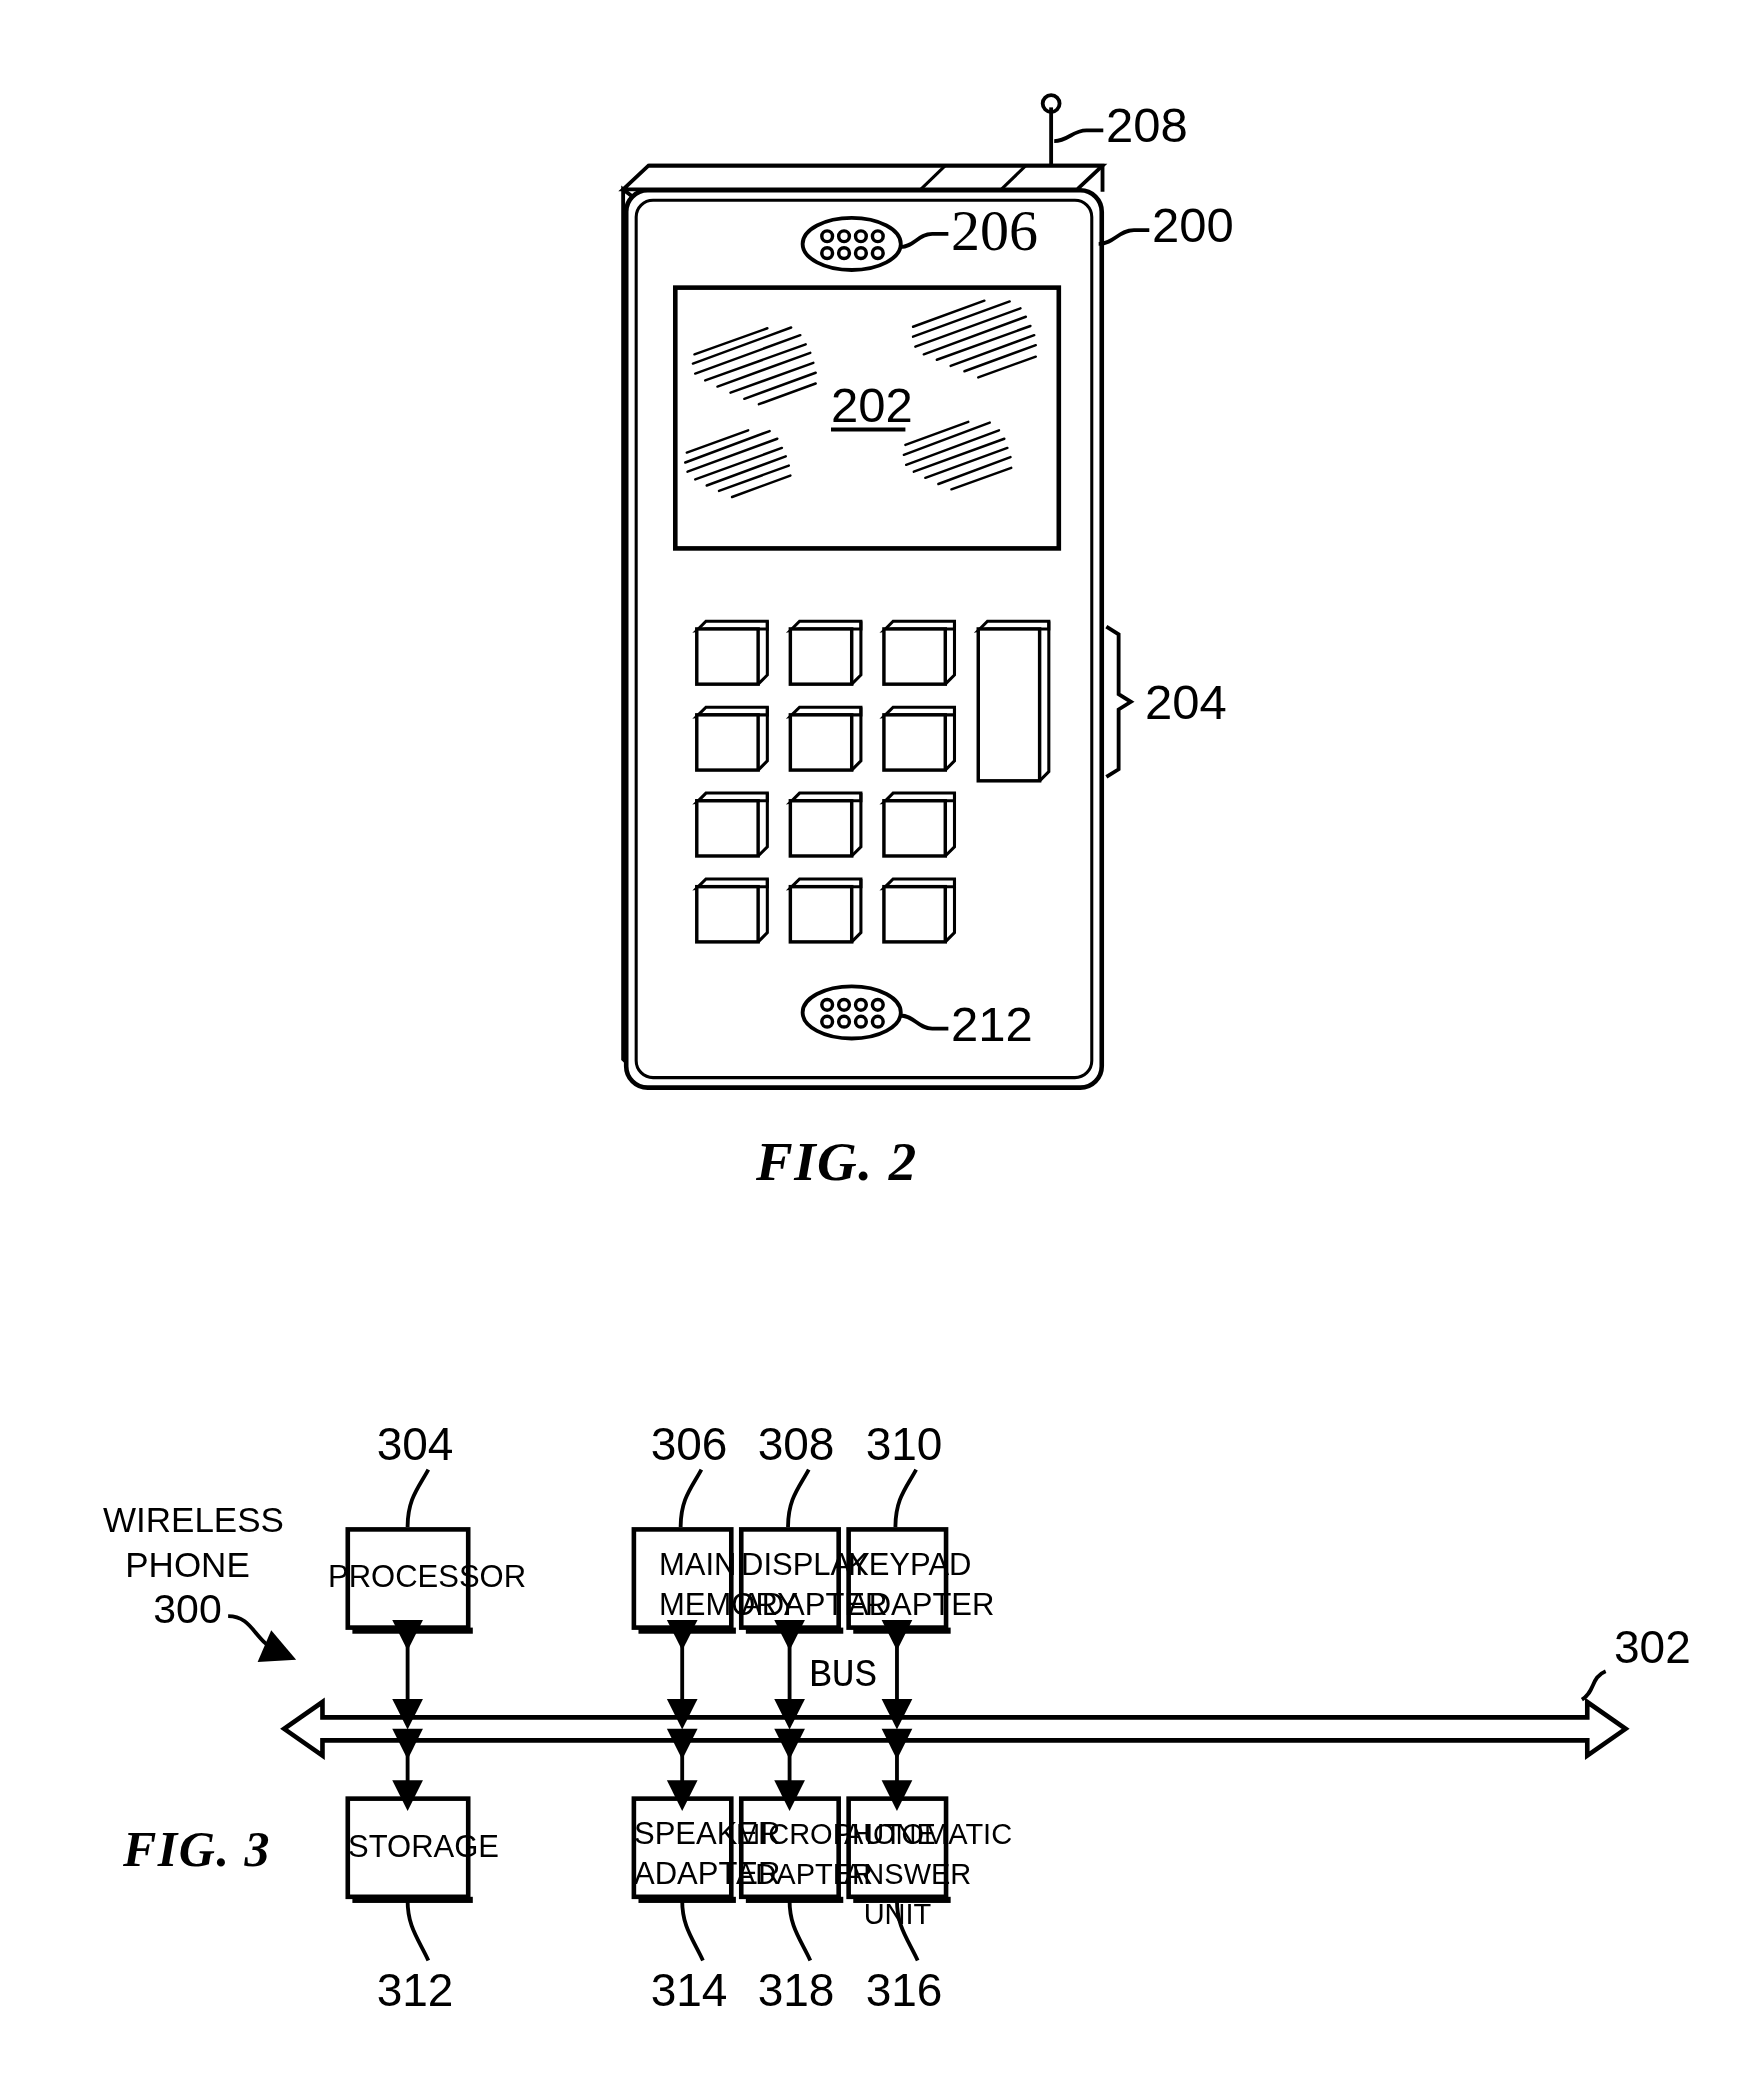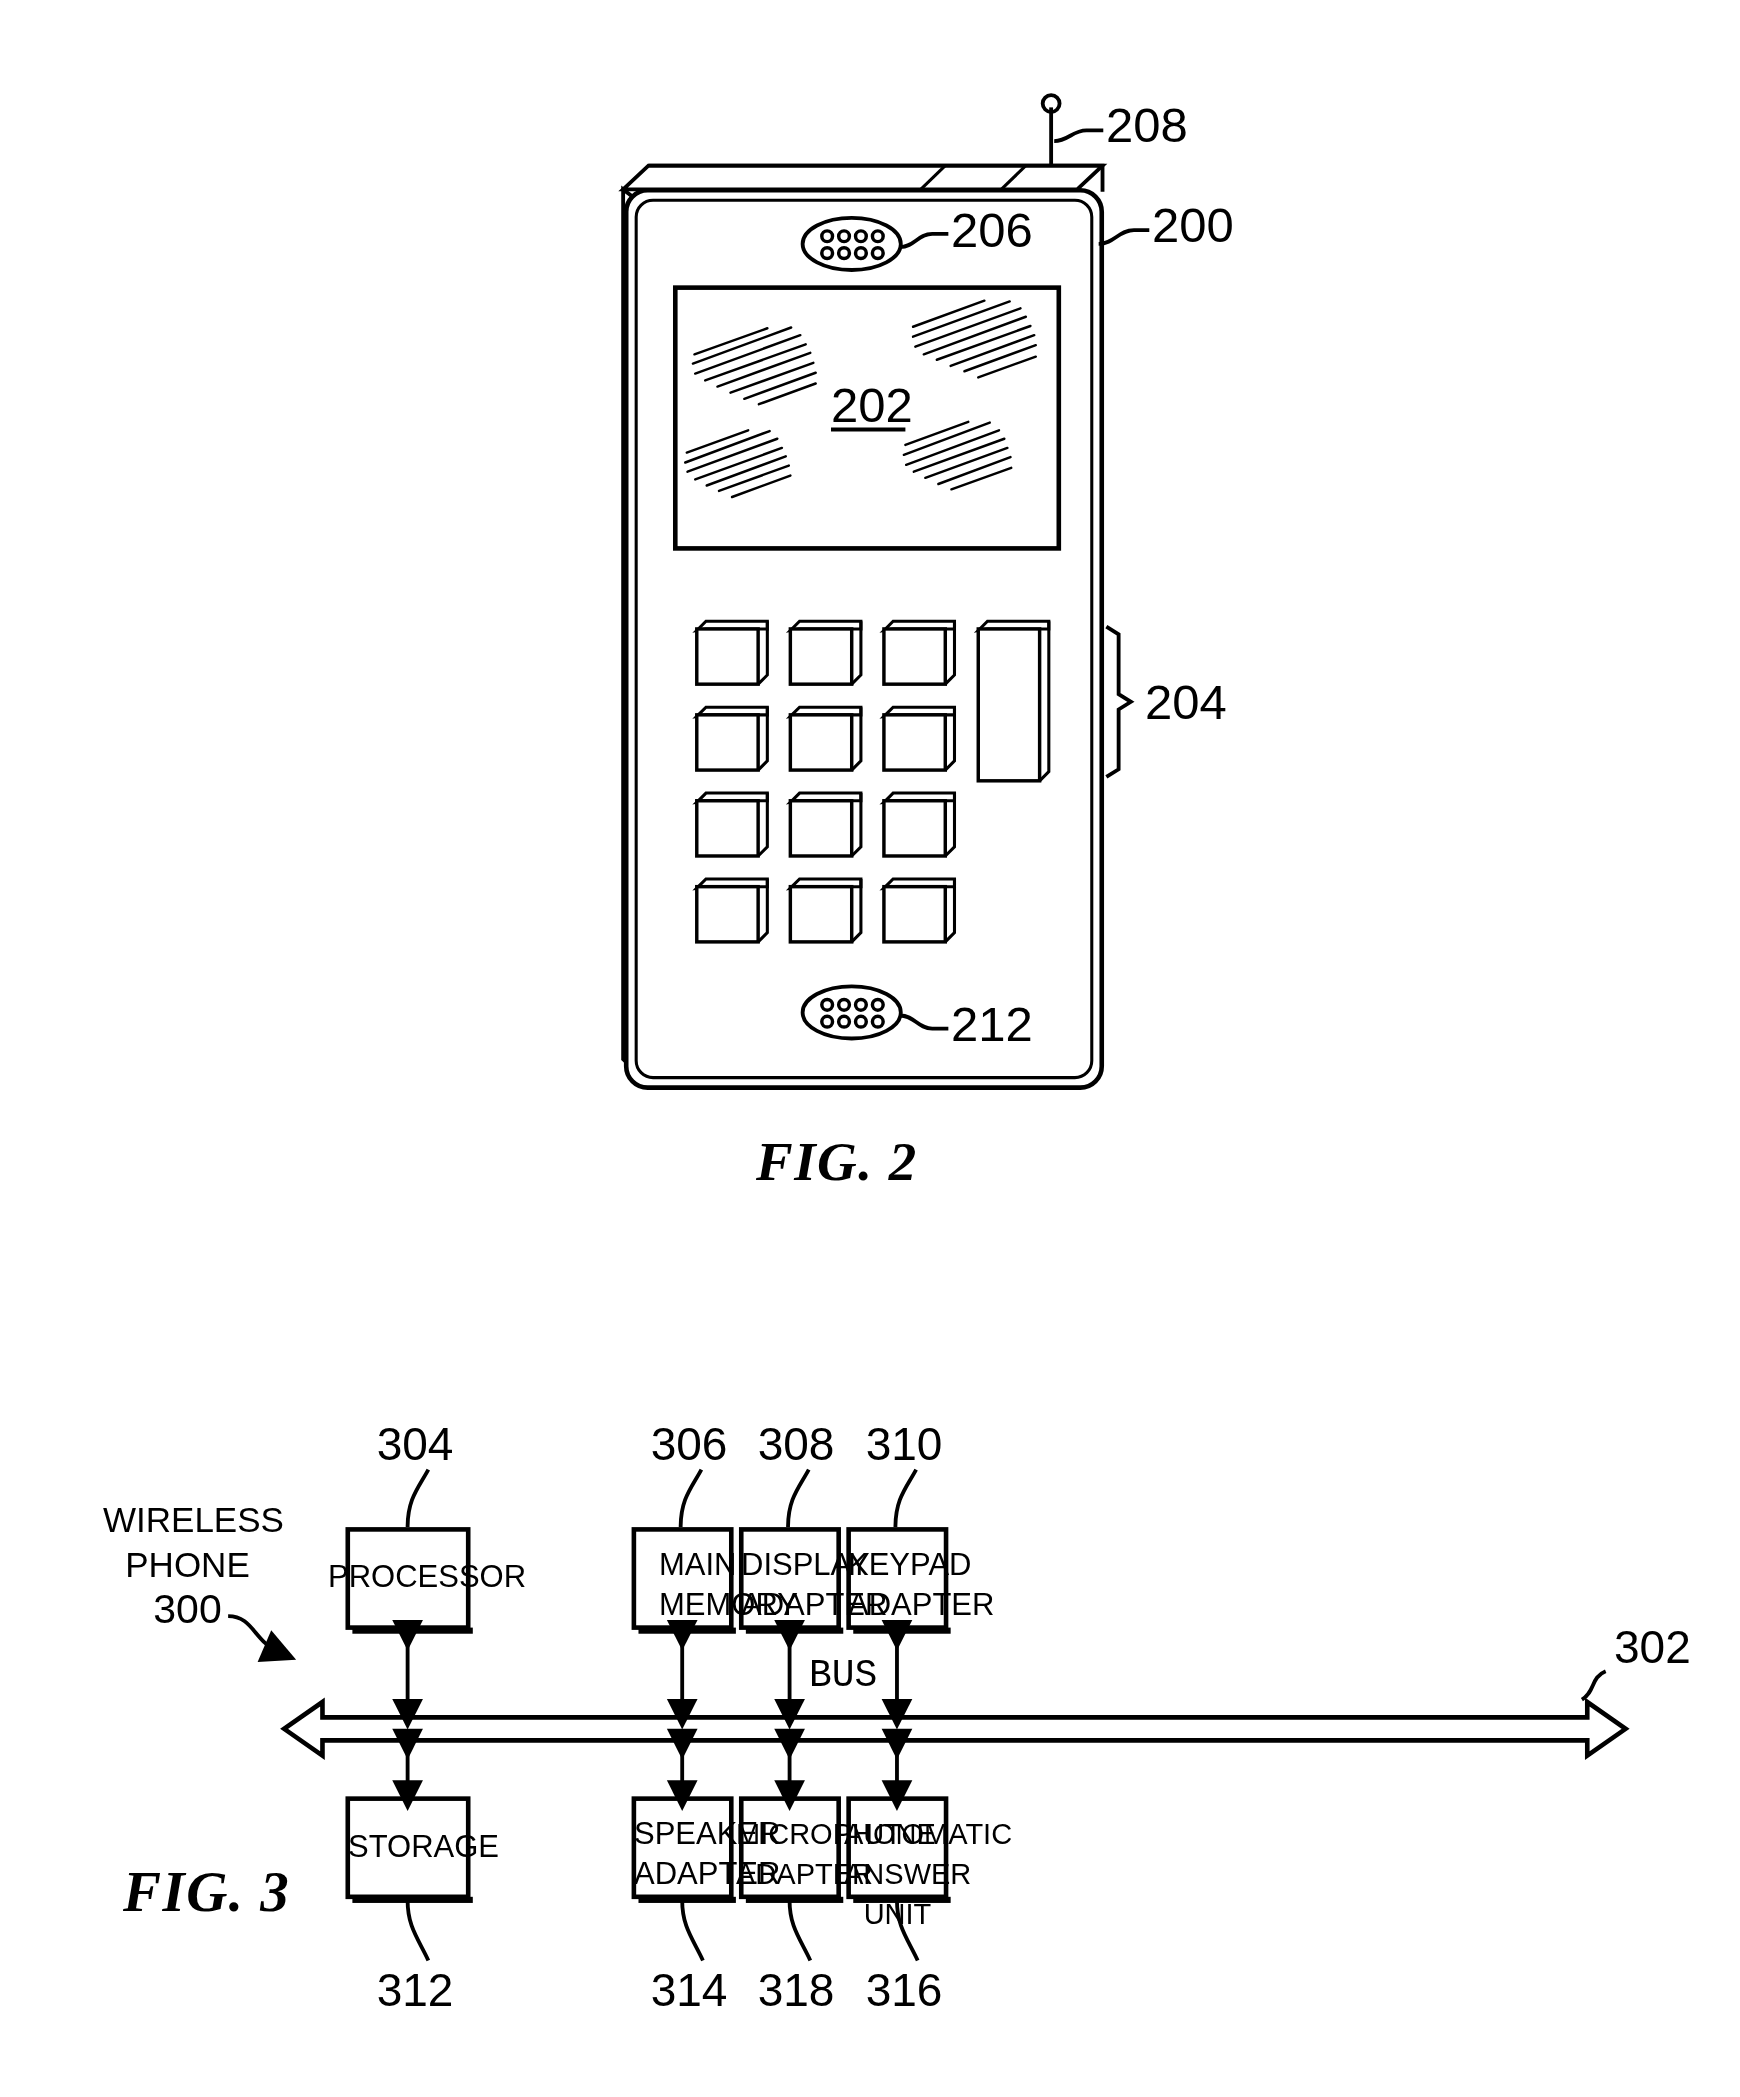--- a/index.html
+++ b/index.html
@@ -251,21 +251,21 @@
       <path d="M1029,2478 C1029,2512 1043,2528 1056,2556"></path>
       <path d="M1169,2478 C1169,2512 1183,2528 1196,2556"></path>
     </g>
   </g>
 </svg>
 
 <div class="num" style="position:absolute;left:1106px;top:101px;font-size:49px;line-height:49px;">208</div>
 
 <div class="num" style="position:absolute;left:1152px;top:201px;font-size:49px;line-height:49px;">200</div>
 
-<div class="num" style="position:absolute;left:951px;top:206px;font-size:49px;line-height:49px;">206</div>
+<div class="num" style="position:absolute;left:951px;top:206px;font-size:58px;line-height:49px;font-family:Liberation Serif, serif;">206</div>
 
 <div class="num" style="position:absolute;left:831px;top:381px;font-size:49px;line-height:49px;width:77px;text-align:center;">202</div>
 
 <div class="num" style="position:absolute;left:1145px;top:678px;font-size:49px;line-height:49px;">204</div>
 
 <div class="num" style="position:absolute;left:951px;top:1000px;font-size:49px;line-height:49px;">212</div>
 
 <div class="figcap" style="position:absolute;left:756px;top:1134px;font-size:55px;line-height:55px;letter-spacing:1.5px;">FIG. 2</div>
 
 <div class="boxlabel" style="position:absolute;left:103px;top:1498px;width:169px;text-align:center;font-size:35px;line-height:44px;">WIRELESS</div>
@@ -312,16 +312,16 @@
 <div class="boxlabel" style="position:absolute;left:844px;top:1814px;width:107px;text-align:center;font-size:29px;line-height:40px;">
   <span>AUTOMATIC</span><br>
   <span>ANSWER UNIT</span>
 </div>
 
 <div class="num" style="position:absolute;left:369px;top:1967px;width:92px;text-align:center;font-size:46px;line-height:46px;">312</div>
 <div class="num" style="position:absolute;left:643px;top:1967px;width:92px;text-align:center;font-size:46px;line-height:46px;">314</div>
 <div class="num" style="position:absolute;left:750px;top:1967px;width:92px;text-align:center;font-size:46px;line-height:46px;">318</div>
 <div class="num" style="position:absolute;left:858px;top:1967px;width:92px;text-align:center;font-size:46px;line-height:46px;">316</div>
 
-<div class="figcap" style="position:absolute;left:123px;top:1864px;font-size:57px;line-height:55px;letter-spacing:1.5px;">FIG. 3</div>
+<div class="figcap" style="position:absolute;left:123px;top:1822px;font-size:50px;line-height:55px;letter-spacing:1.5px;">FIG. 3</div>
 
 </div>
 
 
 </body></html>

